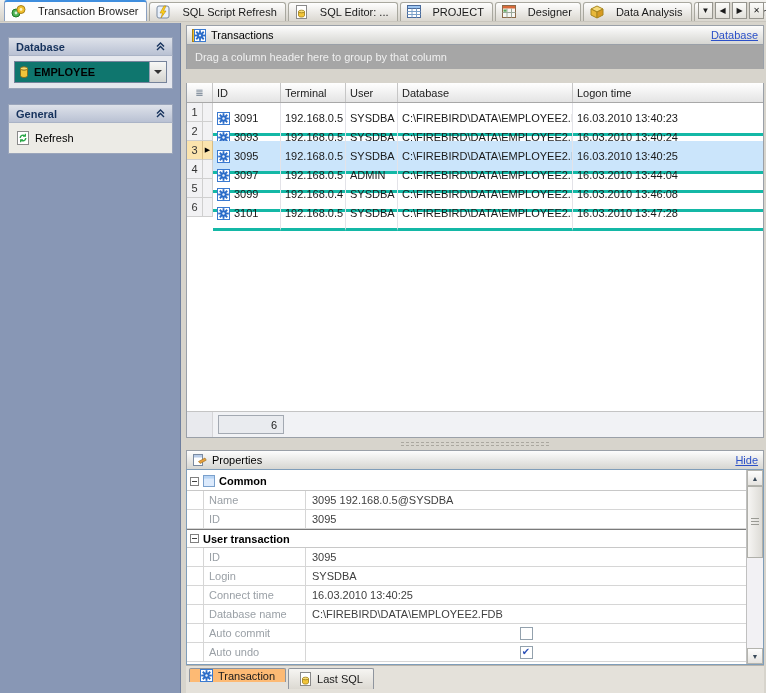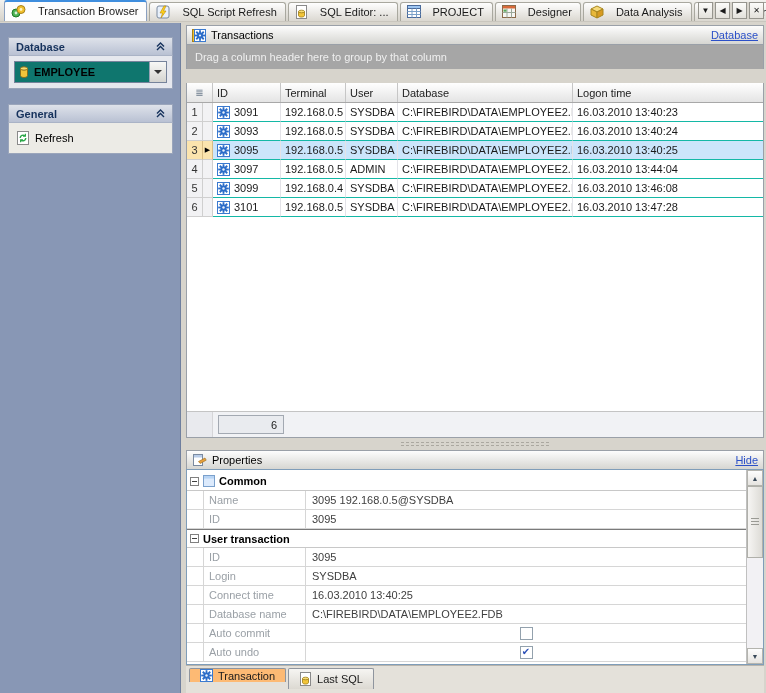--- a/index.html
+++ b/index.html
@@ -47,22 +47,22 @@
   .groupby-bar { position:absolute; left:5px; top:22px; width:578px; height:24px; background:#a6a6a6;
                  border-left:1px solid #9aa0a8; border-right:1px solid #9aa0a8;
                  display:flex; align-items:center; padding:0 8px; color:#efefef; }
 
   .grid { position:absolute; left:5px; top:60px; width:578px; height:355px; background:#fff;
           border:1px solid #9aa0a8; border-top:none; display:flex; flex-direction:column; }
   .grid-header { display:flex; height:20px; background:linear-gradient(#ffffff,#e4e4e4); border-bottom:1px solid #a8a8a8; flex:0 0 auto; }
   .gh-cell { border-right:1px solid #c6c6c6; display:flex; align-items:center; padding:0 4px; color:#222; overflow:hidden; white-space:nowrap; }
   .gh-corner { width:26px; justify-content:center; padding:0; color:#6a7a8a; font-size:10px; }
   .grid-row { display:flex; height:19px; flex:0 0 auto; }
-  .cell { border-right:1px solid #e3e3e8; border-bottom:1px solid #14b8a6; display:flex; align-items:center;
-          padding:8px 4px; white-space:nowrap; overflow:hidden; gap:4px; }
+  .cell { border-right:1px solid #e3e3e8; border-bottom:3px solid #14b8a6; display:flex; align-items:center;
+          padding:15px 4px; white-space:nowrap; overflow:hidden; gap:4px; }
   .c-num { width:16px; background:#f2f2f4; border-right:1px solid #cfcfcf; border-bottom:1px solid #cfcfcf;
            justify-content:center; padding:0; color:#333; }
   .c-mark { width:10px; background:#f2f2f4; border-right:1px solid #cfcfcf; border-bottom:1px solid #cfcfcf;
             padding:0; justify-content:center; font-size:7px; color:#000; }
   .c-id { width:68px; } .c-term { width:65px; } .c-user { width:52px; } .c-db { width:175px; }
   .c-logon { flex:1; border-right:none; }
   .grid-row.selected { box-shadow: inset 0 1px 0 0 #4a85c2, inset 0 -1px 0 0 #4a85c2; }
   .grid-row.selected .cell { background:#cbe5fb; }
   .grid-row.selected .c-num, .grid-row.selected .c-mark { background:#fbe4ae; border-right-color:#d9bd85; }
   .grid-filler { flex:1; }

